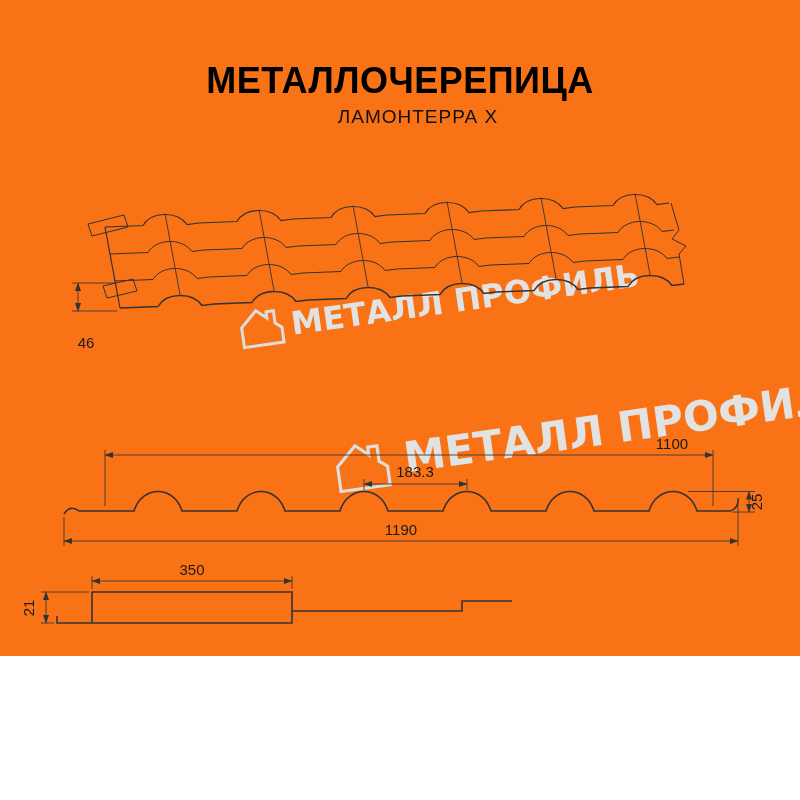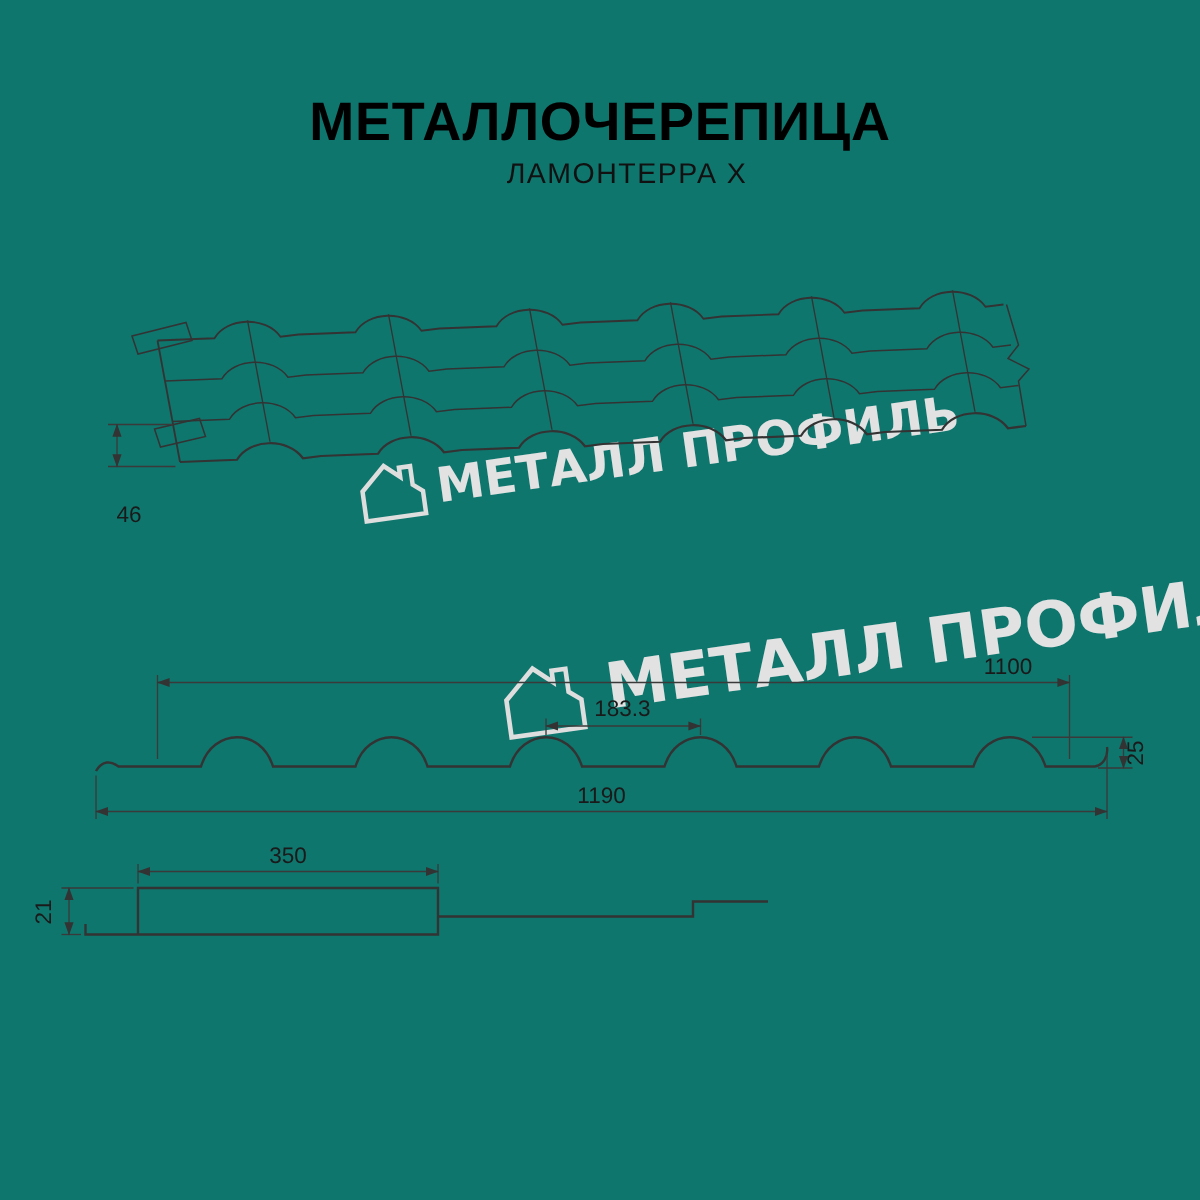--- a/index.html
+++ b/index.html
@@ -1,16 +1,16 @@
 <!DOCTYPE html>
 <html><head>
 <meta charset="utf-8">
 <style>
   html,body{margin:0;padding:0;background:#fff;}
-  .page{position:relative;width:800px;height:800px;background:#0f766e;overflow:hidden;
+  .page{position:relative;width:800px;height:656px;background:#f97316;overflow:hidden;
         font-family:"Liberation Sans","DejaVu Sans",sans-serif;}
   .title{position:absolute;top:60px;left:0;right:0;text-align:center;
          font-size:36px;font-weight:bold;color:#000;letter-spacing:.5px;}
   .subtitle{position:absolute;top:106px;left:0;right:0;text-align:center;
             font-size:19px;font-weight:400;color:#111;letter-spacing:1px;margin-left:36px;}
   svg{position:absolute;left:0;top:0;}
   svg text.dim{font:15px "Liberation Sans","DejaVu Sans",sans-serif;fill:#1a1a1a;}
   svg text.wm{font-weight:bold;font-family:"DejaVu Sans","Liberation Sans",sans-serif;}
 </style>
 </head>

